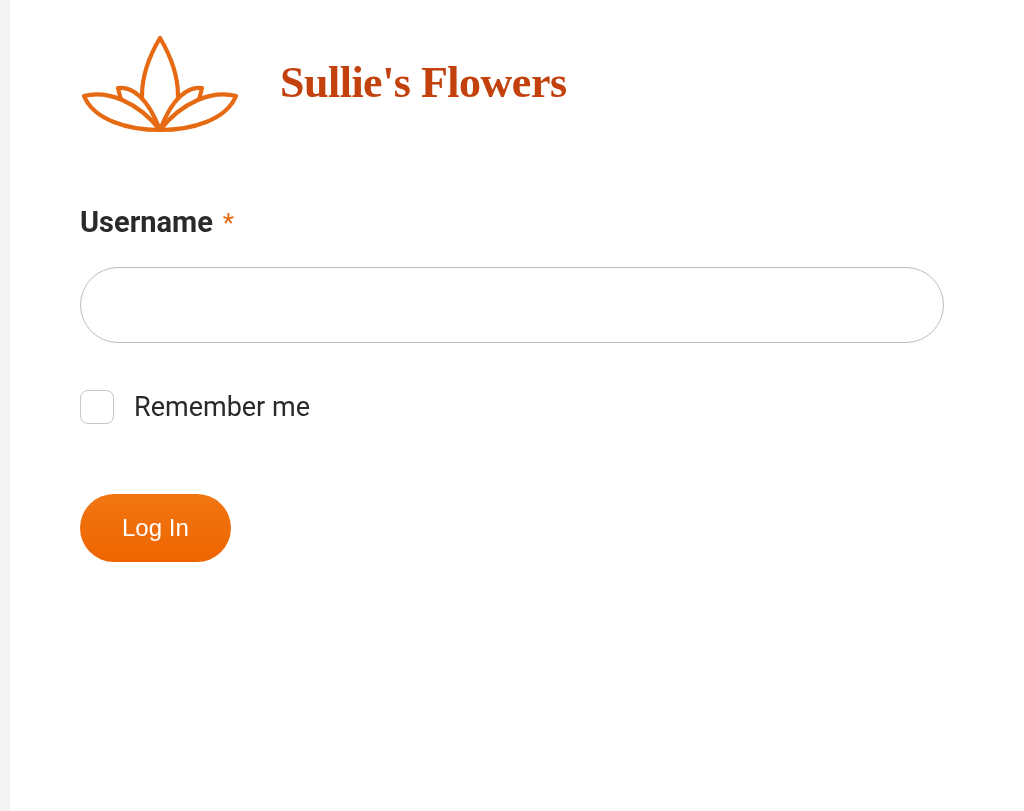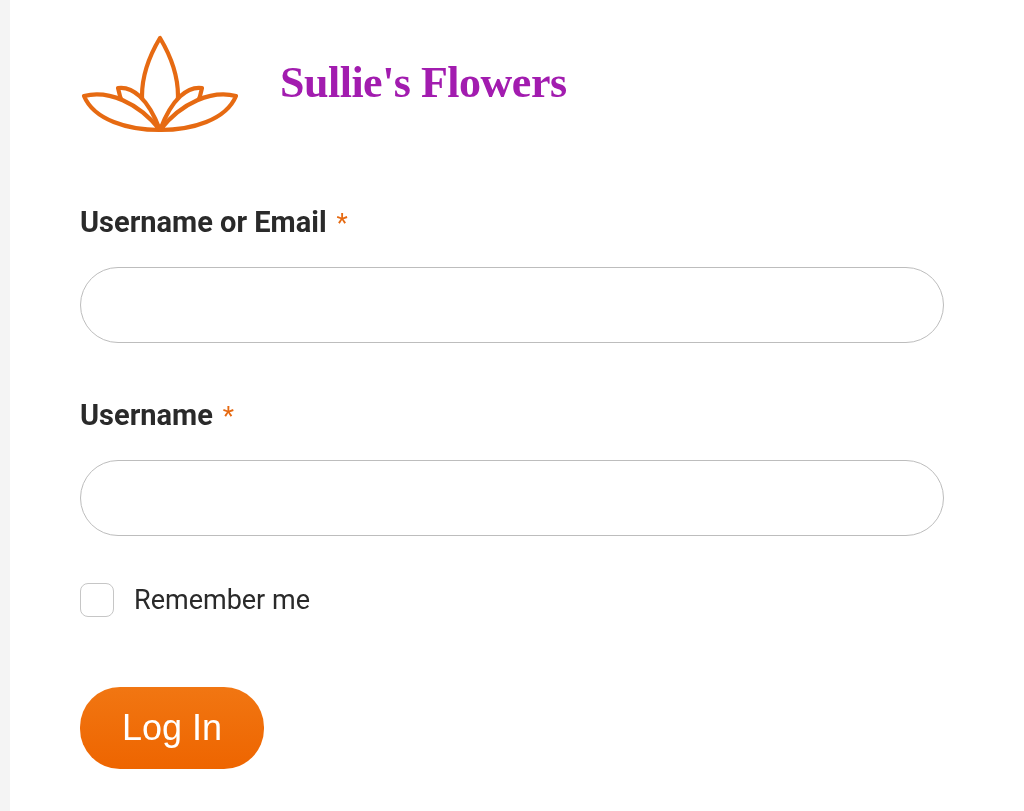--- a/index.html
+++ b/index.html
@@ -33,21 +33,21 @@
     }
     .logo {
       width: 160px;
       height: 105px;
       flex-shrink: 0;
     }
     .brand-name {
       font-family: Georgia, "Times New Roman", serif;
       font-size: 44px;
       font-weight: 600;
-      color: #a21caf;
+      color: #c2410c;
       letter-spacing: -0.5px;
     }
     .form-group {
       margin-bottom: 55px;
     }
     .field-label {
       font-size: 29px;
       font-weight: 700;
       color: #2a2a2a;
       display: inline-block;
@@ -88,21 +88,21 @@
     .check-label {
       font-size: 27px;
       color: #2a2a2a;
       font-weight: 400;
       text-align: right;
     }
     .login-btn {
       background: #ef6c00;
       background: linear-gradient(to bottom, #f17612, #ee6500);
       color: #fff;
-      font-size: 36px;
+      font-size: 24px;
       font-weight: 500;
       border: none;
       border-radius: 40px;
       padding: 20px 42px;
       cursor: pointer;
     }
   </style>
 </head>
 <body>
 
@@ -123,27 +123,20 @@
 
           <path d="M80 100 C48 100 14 90 4 66 C28 60 58 72 80 100 Z" fill="#fff"></path>
 
           <path d="M80 100 C112 100 146 90 156 66 C132 60 102 72 80 100 Z" fill="#fff"></path>
         </g>
       </svg>
     </div>
     <div class="brand-name">Sullie's Flowers</div>
   </div>
 
-  <div class="form-group">
-    <label>
-      <span class="field-label">Username or Email</span>
-      <span class="req">*</span>
-    </label>
-    <input type="text" class="text-input" value="" style="">
-  </div>
 
   <div class="form-group">
     <label>
       <span class="field-label">Username</span>
       <span class="req">*</span>
     </label>
     <input type="password" class="text-input" value="" style="">
   </div>
 
   <div class="check-row">

